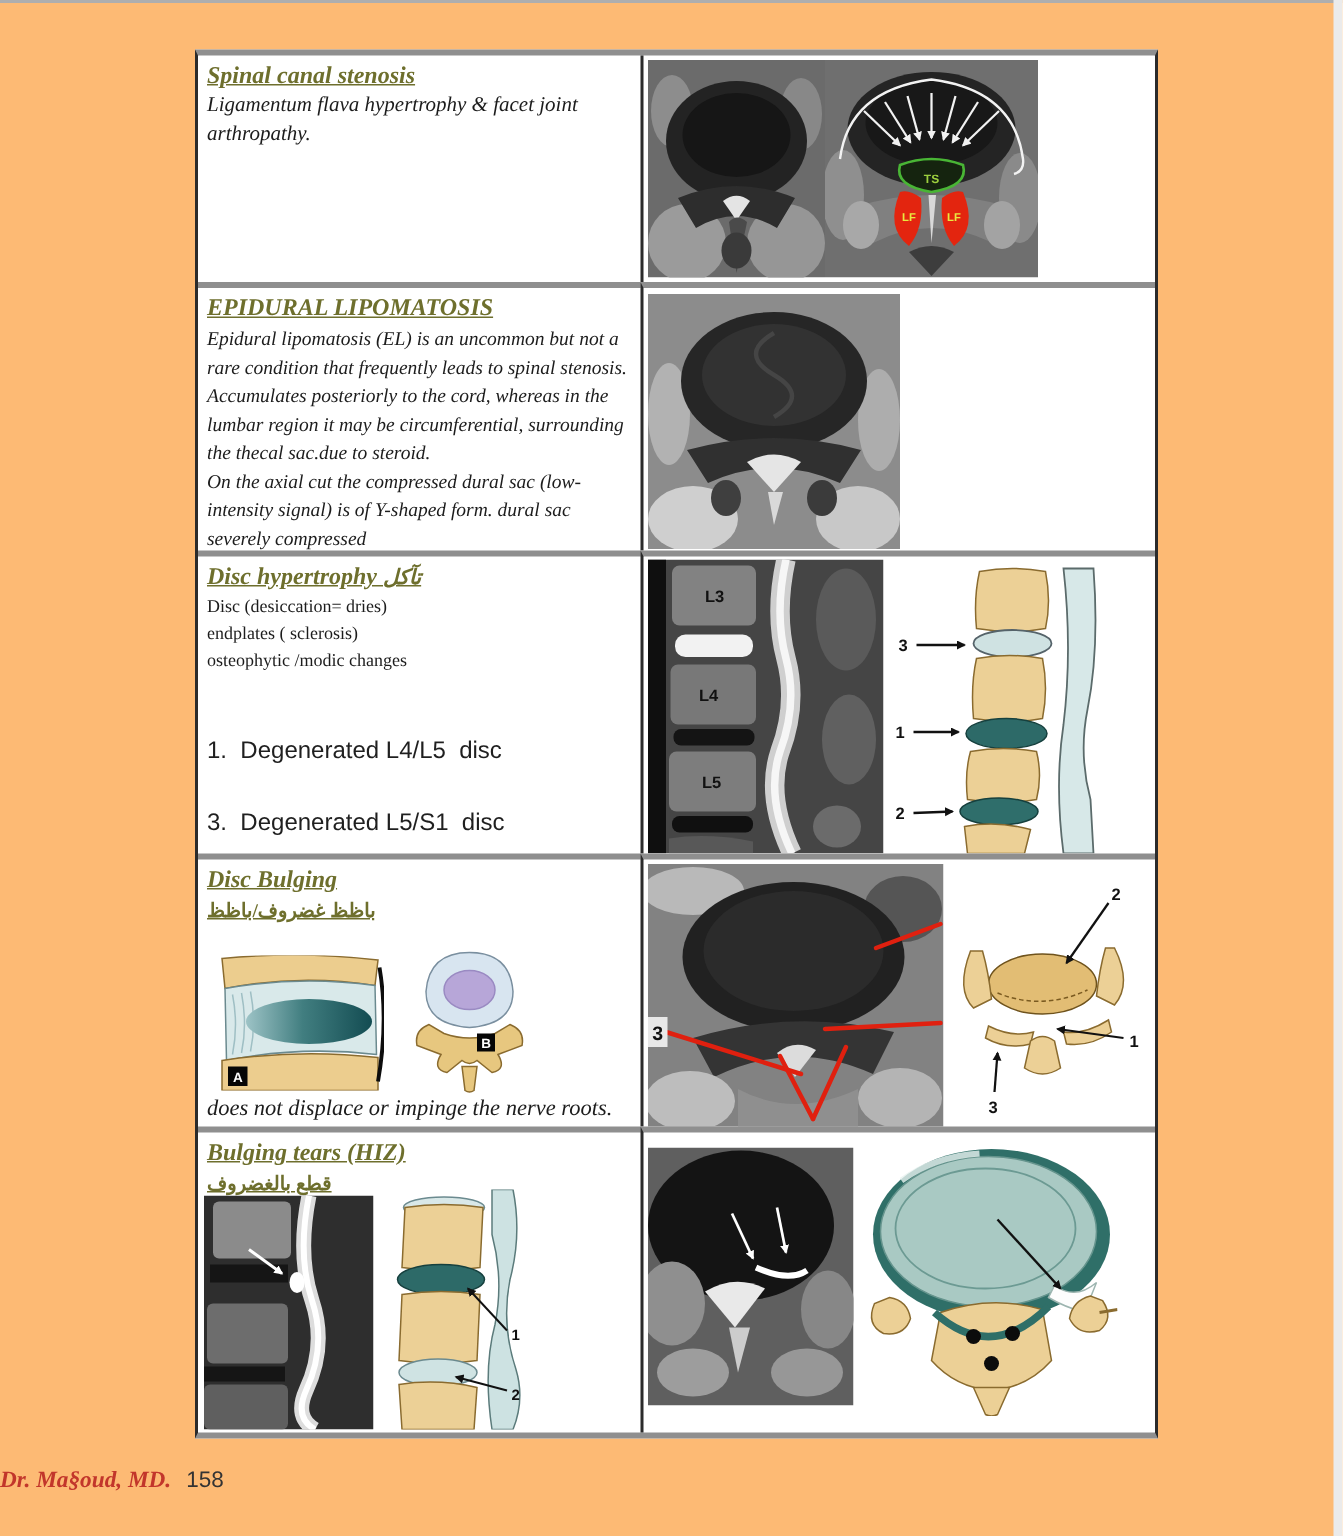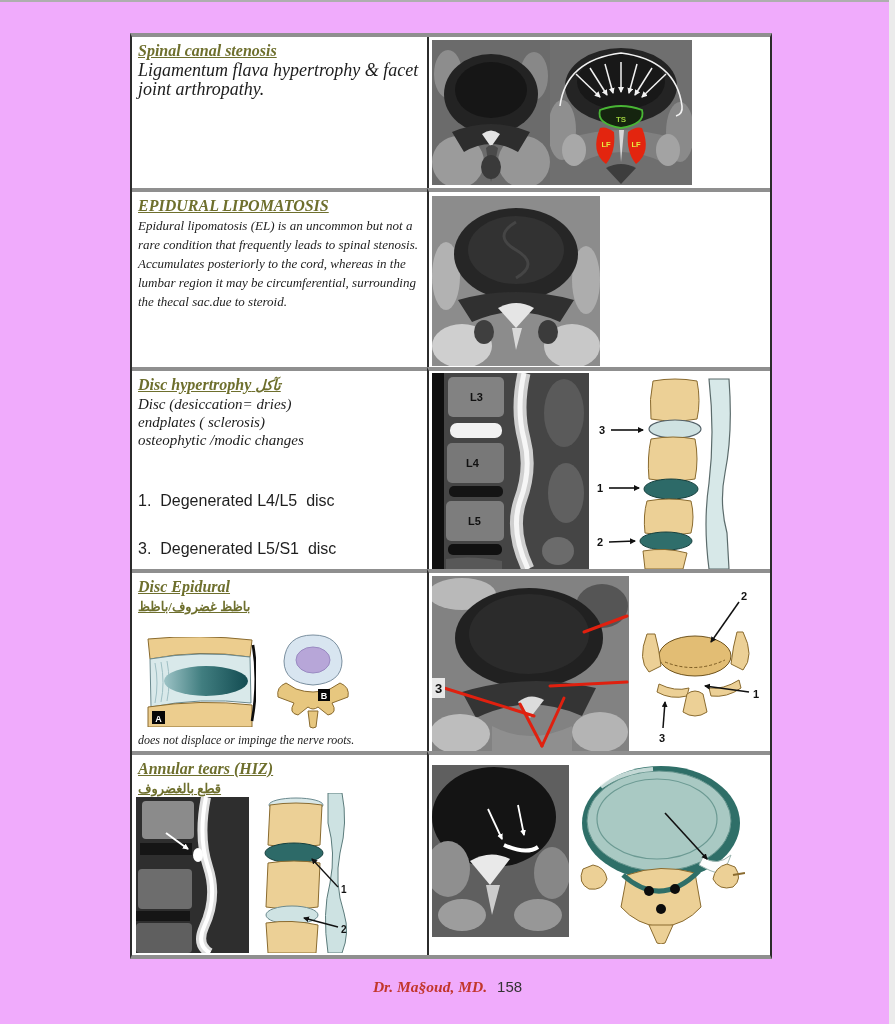--- a/index.html
+++ b/index.html
@@ -1,45 +1,45 @@
 <!DOCTYPE html>
 <html><head>
 <meta charset="utf-8">
 <style>
   html,body{margin:0;padding:0;background:#fff;}
-  .page{position:relative;width:895px;height:1024px;background:#f0abfc;overflow:hidden;
+  .page{position:relative;width:895px;height:1024px;background:#fdba74;overflow:hidden;
         font-family:"Liberation Serif","DejaVu Serif",serif;}
   .top-rule{position:absolute;left:0;top:0;width:100%;height:2px;background:#aeaeae;}
   .right-edge{position:absolute;right:0;top:0;width:6px;height:100%;background:#ebebeb;}
 
   .doc-table{position:absolute;left:130px;top:33px;width:638px;height:918px;
              display:grid;grid-template-columns:295px 343px;
              grid-template-rows:151px 179px 202px 182px 204px;
              border-left:2px solid #2b2b2b;border-right:2px solid #2b2b2b;
              border-top:4px solid #8f8f8f;border-bottom:4px solid #8f8f8f;
              box-sizing:content-box;background:#fff;}
   .cell{position:relative;box-sizing:border-box;overflow:hidden;}
   .sep{border-top:4px solid #8f8f8f;}
   .c2{border-left:2px solid #2b2b2b;}
   .c1{padding:3px 8px 3px 6px;}
 
   .hd{color:#6e6f2d;font-weight:bold;font-style:italic;font-size:16px;line-height:21px;
       text-decoration:underline;}
   .hd-ar{color:#6e6f2d;font-weight:bold;font-size:13px;line-height:19px;
          font-family:Liberation Serif, serif;text-decoration:underline;direction:rtl;
          display:inline-block;}
-  .body-it{color:#1c1c1c;font-style:italic;font-size:18px;line-height:19px;}
+  .body-it{color:#1c1c1c;font-style:italic;font-size:14px;line-height:19px;}
   .body-it2{color:#1c1c1c;font-style:italic;font-size:13px;line-height:19px;}
   .sans{font-family:"Liberation Sans","DejaVu Sans",sans-serif;color:#1f1f1f;}
-  .r3-line{font-style:italic;font-size:15px;line-height:18px;color:#1c1c1c;}
+  .r3-line{font-size:12px;line-height:18px;color:#1c1c1c;}
   .r3-list{margin-top:12px;font-size:16px;line-height:16px;white-space:pre-wrap;}
   .img{position:absolute;display:block;}
-  .caption{position:absolute;left:6px;bottom:3px;font-style:italic;font-size:12px;color:#1c1c1c;}
-
-  .footer{position:absolute;left:0;top:978px;width:100%;text-align:center;}
+  .caption{position:absolute;left:6px;bottom:3px;font-style:italic;font-size:15px;color:#1c1c1c;}
+
+  .footer{position:absolute;left:0;top:978px;width:100%;}
   .footer .auth{color:#c2362b;font-weight:bold;font-style:italic;font-size:15.5px;}
   .footer .pg{font-family:"Liberation Sans",sans-serif;color:#333;font-size:15px;margin-left:6px;}
   svg text{font-family:"Liberation Sans","DejaVu Sans",sans-serif;}
 </style>
 </head>
 <body>
 
 <div class="page">
   <div class="top-rule"></div>
   <div class="right-edge"></div>
@@ -97,20 +97,21 @@
         <path d="M69 90 L71 122 L74 90 Z" fill="#d8d8d8"></path>
         <text x="71" y="82" text-anchor="middle" font-size="8" font-weight="bold" fill="#9ccf3e">TS</text>
         <text x="56" y="107" text-anchor="middle" font-size="7.5" font-weight="bold" fill="#e9e93f">LF</text>
         <text x="86" y="107" text-anchor="middle" font-size="7.5" font-weight="bold" fill="#e9e93f">LF</text>
       </svg>
     </div>
 
     <div class="cell c1 sep">
       <div class="hd">EPIDURAL LIPOMATOSIS</div>
       <div class="body-it2">Epidural lipomatosis (EL) is an uncommon but not a rare condition that frequently leads to spinal stenosis. Accumulates posteriorly to the cord, whereas in the lumbar region it may be circumferential, surrounding the thecal sac.due to steroid.</div>
+      <div class="body-it2">On the axial cut the compressed dural sac (low-intensity signal) is of Y-shaped form. dural sac severely compressed</div>
     </div>
     <div class="cell c2 sep">
       <svg class="img" style="left:3px;top:4px" width="168" height="170" viewBox="0 0 168 170">
         <rect width="168" height="170" fill="#8c8c8c"></rect>
         <ellipse cx="14" cy="80" rx="14" ry="34" fill="#b2b2b2"></ellipse>
         <ellipse cx="154" cy="84" rx="14" ry="34" fill="#adadad"></ellipse>
         <ellipse cx="84" cy="58" rx="62" ry="46" fill="#262626"></ellipse>
         <ellipse cx="84" cy="54" rx="48" ry="34" fill="#323232"></ellipse>
         <path d="M84 26 Q60 40 84 54 Q108 68 84 82" stroke="#454545" stroke-width="3" fill="none"></path>
         <path d="M26 104 Q84 88 142 104 L128 126 Q84 106 40 126 Z" fill="#303030"></path>
@@ -180,21 +181,21 @@
           <line x1="18" y1="115" x2="48" y2="115" marker-end="url(#ba3)"></line>
           <line x1="18" y1="169" x2="44" y2="168" marker-end="url(#ba3)"></line>
         </g>
         <text x="8" y="61" font-size="11" font-weight="bold" fill="#111111">3</text>
         <text x="6" y="119" font-size="11" font-weight="bold" fill="#111111">1</text>
         <text x="6" y="173" font-size="11" font-weight="bold" fill="#111111">2</text>
       </svg>
     </div>
 
     <div class="cell c1 sep">
-      <div class="hd">Disc Epidural</div>
+      <div class="hd">Disc Bulging</div>
       <div><span class="hd-ar">باظظ غضروف/باظظ</span></div>
 
       <svg class="img" style="left:12px;top:64px" width="112" height="90" viewBox="0 0 112 90">
         <defs>
           <linearGradient id="g4a" x1="0" y1="0" x2="1" y2="0">
             <stop offset="0" stop-color="#9dc3c6"></stop>
               <stop offset=".45" stop-color="#417e80"></stop>
               <stop offset="1" stop-color="#134c52"></stop>
           </linearGradient>
         </defs>
@@ -263,21 +264,21 @@
           <line x1="118" y1="116" x2="74" y2="110" marker-end="url(#ba4)"></line>
           <line x1="32" y1="152" x2="34" y2="126" marker-end="url(#ba4)"></line>
         </g>
         <text x="110" y="24" font-size="11" font-weight="bold" fill="#111111">2</text>
         <text x="122" y="122" font-size="11" font-weight="bold" fill="#111111">1</text>
         <text x="28" y="166" font-size="11" font-weight="bold" fill="#111111">3</text>
       </svg>
     </div>
 
     <div class="cell c1 sep">
-      <div class="hd">Annular tears (HIZ)</div>
+      <div class="hd">Bulging tears (HIZ)</div>
       <div><span class="hd-ar">قطع بالغضروف</span></div>
 
       <svg class="img" style="left:4px;top:42px" width="113" height="156" viewBox="0 0 113 156">
         <defs>
           <marker id="wa5" markerWidth="7" markerHeight="7" refX="5" refY="3" orient="auto" markerUnits="userSpaceOnUse">
             <path d="M0 0 L6 3 L0 6 Z" fill="#ffffff"></path>
           </marker>
         </defs>
         <rect width="113" height="156" fill="#2e2e2e"></rect>
         <rect x="6" y="4" width="52" height="38" rx="4" fill="#8b8b8b"></rect>

